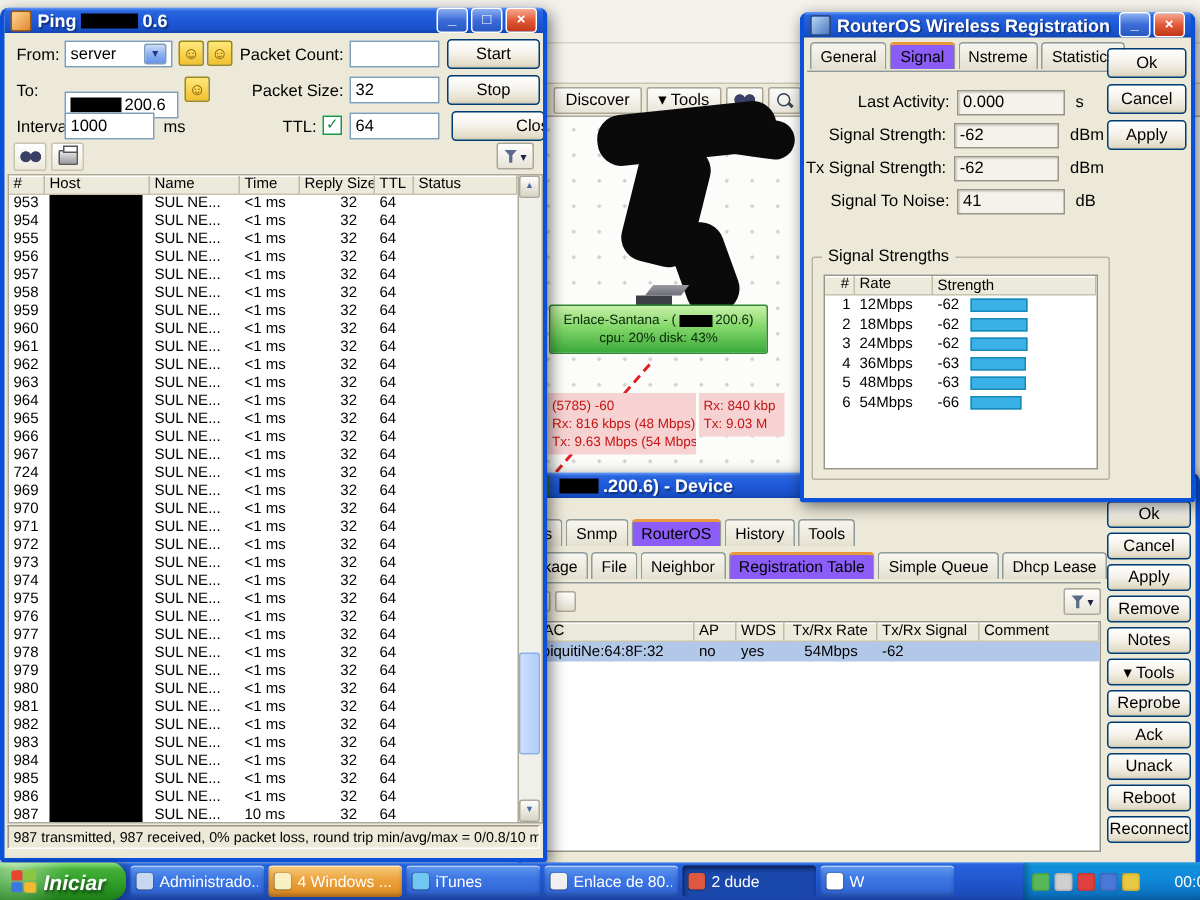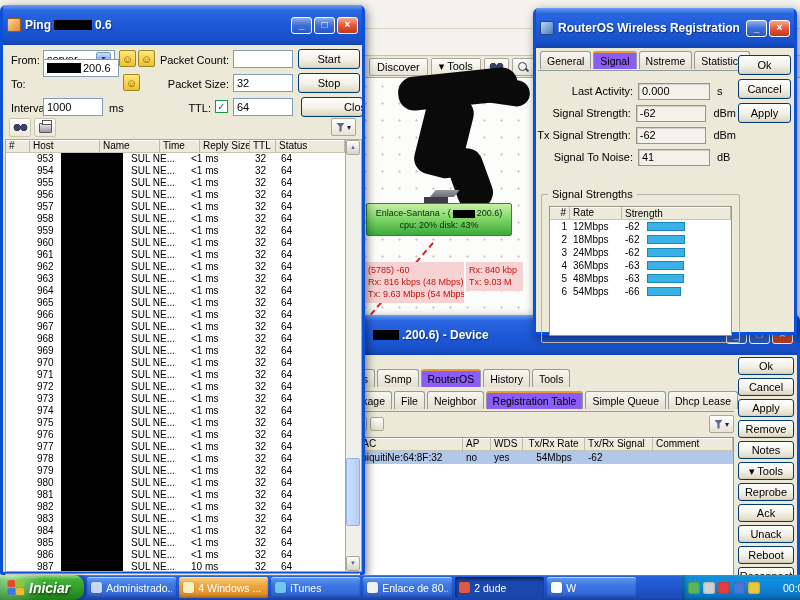--- a/index.html
+++ b/index.html
@@ -27,21 +27,21 @@
   .rb-front { height:10px; width:24px; background:#3e3e46; }
   .map-node { position:absolute; left:366px; top:203px; width:146px; height:33px; background:linear-gradient(180deg,#c8f0a8 0%,#84d86a 45%,#3aaa3a 100%); border:1px solid #2e8a2e; border-radius:2px; text-align:center; font-size:9px; line-height:12px; padding-top:3px; color:#082808; }
   .redact-inline { display:inline-block; width:22px; height:8px; background:#000; vertical-align:middle; margin:0 2px; }
   .link-labels { position:absolute; background:#f7d2d2; color:#c41414; font-size:9px; line-height:12px; padding:2px 3px; white-space:nowrap; overflow:hidden; }
   .ll-left { left:365px; top:262px; width:99px; height:41px; }
   .ll-right { left:466px; top:262px; width:57px; height:29px; }
   .red-dash { position:absolute; left:370px; top:314px; width:95px; border-top:2px dashed #e02020; transform-origin:0 0; transform:rotate(-49deg); }
 
   
   .xpwin { position:absolute; background:#ece9d8; border:3px solid #0a50d8; border-top:none; border-radius:6px 6px 3px 3px; box-shadow:2px 3px 10px rgba(0,0,0,.5); }
-  .titlebar { height:40px; background:linear-gradient(180deg,#6a9ef5 0%,#2a66e0 14%,#1e59d8 50%,#1850c8 86%,#0f44b0 100%); border-radius:3px 3px 0 0; display:flex; align-items:center; gap:4px; padding:0 4px; color:#fff; font-weight:bold; font-size:12px; text-shadow:1px 1px 1px #10307a; overflow:hidden; }
+  .titlebar { height:17px; background:linear-gradient(180deg,#6a9ef5 0%,#2a66e0 14%,#1e59d8 50%,#1850c8 86%,#0f44b0 100%); border-radius:3px 3px 0 0; display:flex; align-items:center; gap:4px; padding:0 4px; color:#fff; font-weight:bold; font-size:12px; text-shadow:1px 1px 1px #10307a; overflow:hidden; }
   .t-text { flex:1; display:flex; align-items:center; white-space:nowrap; overflow:hidden; }
   .t-icon { width:14px; height:14px; border-radius:2px; flex:none; }
   .ping-ticon { background:linear-gradient(135deg,#ffd892,#e08830); border:1px solid #a05810; }
   .wl-ticon { background:linear-gradient(135deg,#b8d8f8,#4878c0); border:1px solid #284880; }
   .dev-ticon { background:linear-gradient(135deg,#d8f0b8,#68a838); border:1px solid #3a6818; }
   .t-redact { display:inline-block; width:38px; height:10px; background:#000; margin:0 3px; }
   .t-btns { margin-left:auto; display:flex; gap:2px; flex:none; }
   .tbtn { width:21px; height:17px; flex:none; border:1px solid #fff; border-radius:3px; color:#fff; font-size:10px; line-height:14px; text-align:center; font-weight:bold; background:linear-gradient(180deg,#8cb0f0 0%,#3c6cd8 50%,#2858c0 100%); padding:0; }
   .tbtn.close { background:linear-gradient(180deg,#f8a890 0%,#e25a3a 50%,#c03818 100%); }
   .win-body { position:relative; width:100%; height:calc(100% - 22px); overflow:hidden; }
@@ -60,21 +60,21 @@
 
   
   .ping-win { left:0; top:5px; width:365px; height:570px; z-index:20; }
   .icon-btn.smiley { position:absolute; width:17px; height:17px; border:1px solid #9a8820; border-radius:2px; background:linear-gradient(180deg,#ffe878,#f0c030); font-size:11px; line-height:14px; color:#7a5800; padding:0; text-align:center; }
   .pbtn { position:absolute; width:62px; height:20px; }
   .cb { position:absolute; width:13px; height:13px; border:1px solid #18984a; background:#fff; font-size:10px; line-height:11px; text-align:center; color:#0a8838; font-weight:bold; }
   .tool-ibtn { position:absolute; width:22px; height:19px; border:1px solid #c8c4b0; border-radius:2px; background:linear-gradient(#fff,#ece8da); display:flex; align-items:center; justify-content:center; padding:0; }
   .printer { width:13px; height:10px; background:linear-gradient(#e8e8e8,#9a9aa0); border:1px solid #555; border-radius:1px; position:relative; }
   .printer::before { content:""; position:absolute; left:2px; top:-4px; width:8px; height:3px; background:#fff; border:1px solid #555; }
   .ptable { position:absolute; left:2px; top:94px; width:341px; height:433px; background:#fff; border:1px solid #aca899; overflow:hidden; }
-  .prow { display:flex; height:12px;padding-left:28px; }
+  .prow { display:flex; height:12px; }
   .pc { font-size:10px; line-height:12px; padding:0 3px; overflow:hidden; white-space:nowrap; }
   .pc0{width:24px;} .pc1{width:70px;} .pc2{width:60px;} .pc3{width:40px;} .pc4{width:50px;} .pc5{width:26px;} .pc6{flex:1;}
   .num { text-align:right; padding-right:12px; }
   .redact-bar { display:block; width:62px; height:12px; background:#000; }
   .pscroll { position:absolute; left:343px; top:94px; width:16px; height:433px; background:#f0f0ea; border:1px solid #aca899; border-left:none; }
   .sarrow { position:absolute; left:0; width:14px; height:15px; background:linear-gradient(#fdfdfb,#d8d4c4); border:1px solid #aca899; border-radius:2px; font-size:6px; line-height:13px; text-align:center; color:#4a6aa0; }
   .sup { top:0; } .sdown { bottom:0; }
   .sthumb { position:absolute; left:0; top:318px; width:14px; height:68px; background:linear-gradient(90deg,#cde0fd,#b0ccf8); border:1px solid #8cb0e8; border-radius:2px; }
   .pstatus { position:absolute; left:2px; bottom:1px; width:355px; height:16px; border:1px solid; border-color:#9a968a #fff #fff #9a968a; font-size:9.5px; padding:2px 3px; white-space:nowrap; overflow:hidden; background:#ece9d8; }
 
@@ -270,21 +270,21 @@
       </div>
       <button class="icon-btn smiley" style="left:116px;top:5px;">☺</button>
       <button class="icon-btn smiley" style="left:135px;top:5px;">☺</button>
       <span class="lbl r" style="left:150px;top:9px;width:76px;">Packet Count:</span>
       <div class="field" style="left:230px;top:5px;width:60px;">
           <span></span>
         </div>
       <button class="xpbtn pbtn" style="left:295px;top:4px;">Start</button>
 
       <span class="lbl" style="left:8px;top:33px;">To:</span>
-      <div class="field" style="left:40px;top:14px;width:76px;">
+      <div class="field" style="left:40px;top:39px;width:76px;">
         <span class="redact-inline" style="width:34px;height:10px;margin:0 2px 0 0;"></span>
         <span>200.6</span>
       </div>
       <button class="icon-btn smiley" style="left:120px;top:29px;">☺</button>
       <span class="lbl r" style="left:150px;top:33px;width:76px;">Packet Size:</span>
       <div class="field" style="left:230px;top:29px;width:60px;">
           <span>32</span>
         </div>
       <button class="xpbtn pbtn" style="left:295px;top:28px;">Stop</button>
 
@@ -481,21 +481,21 @@
               <span class="pc pc1">
                 <span class="redact-bar"></span>
               </span>
               <span class="pc pc2">SUL NE...</span>
               <span class="pc pc3">&lt;1 ms</span>
               <span class="pc pc4 num">32</span>
               <span class="pc pc5">64</span>
               <span class="pc pc6"></span>
             </div>
             <div class="prow">
-              <span class="pc pc0">968</span>
+              <span class="pc pc0">724</span>
               <span class="pc pc1">
                 <span class="redact-bar"></span>
               </span>
               <span class="pc pc2">SUL NE...</span>
               <span class="pc pc3">&lt;1 ms</span>
               <span class="pc pc4 num">32</span>
               <span class="pc pc5">64</span>
               <span class="pc pc6"></span>
             </div>
             <div class="prow">

